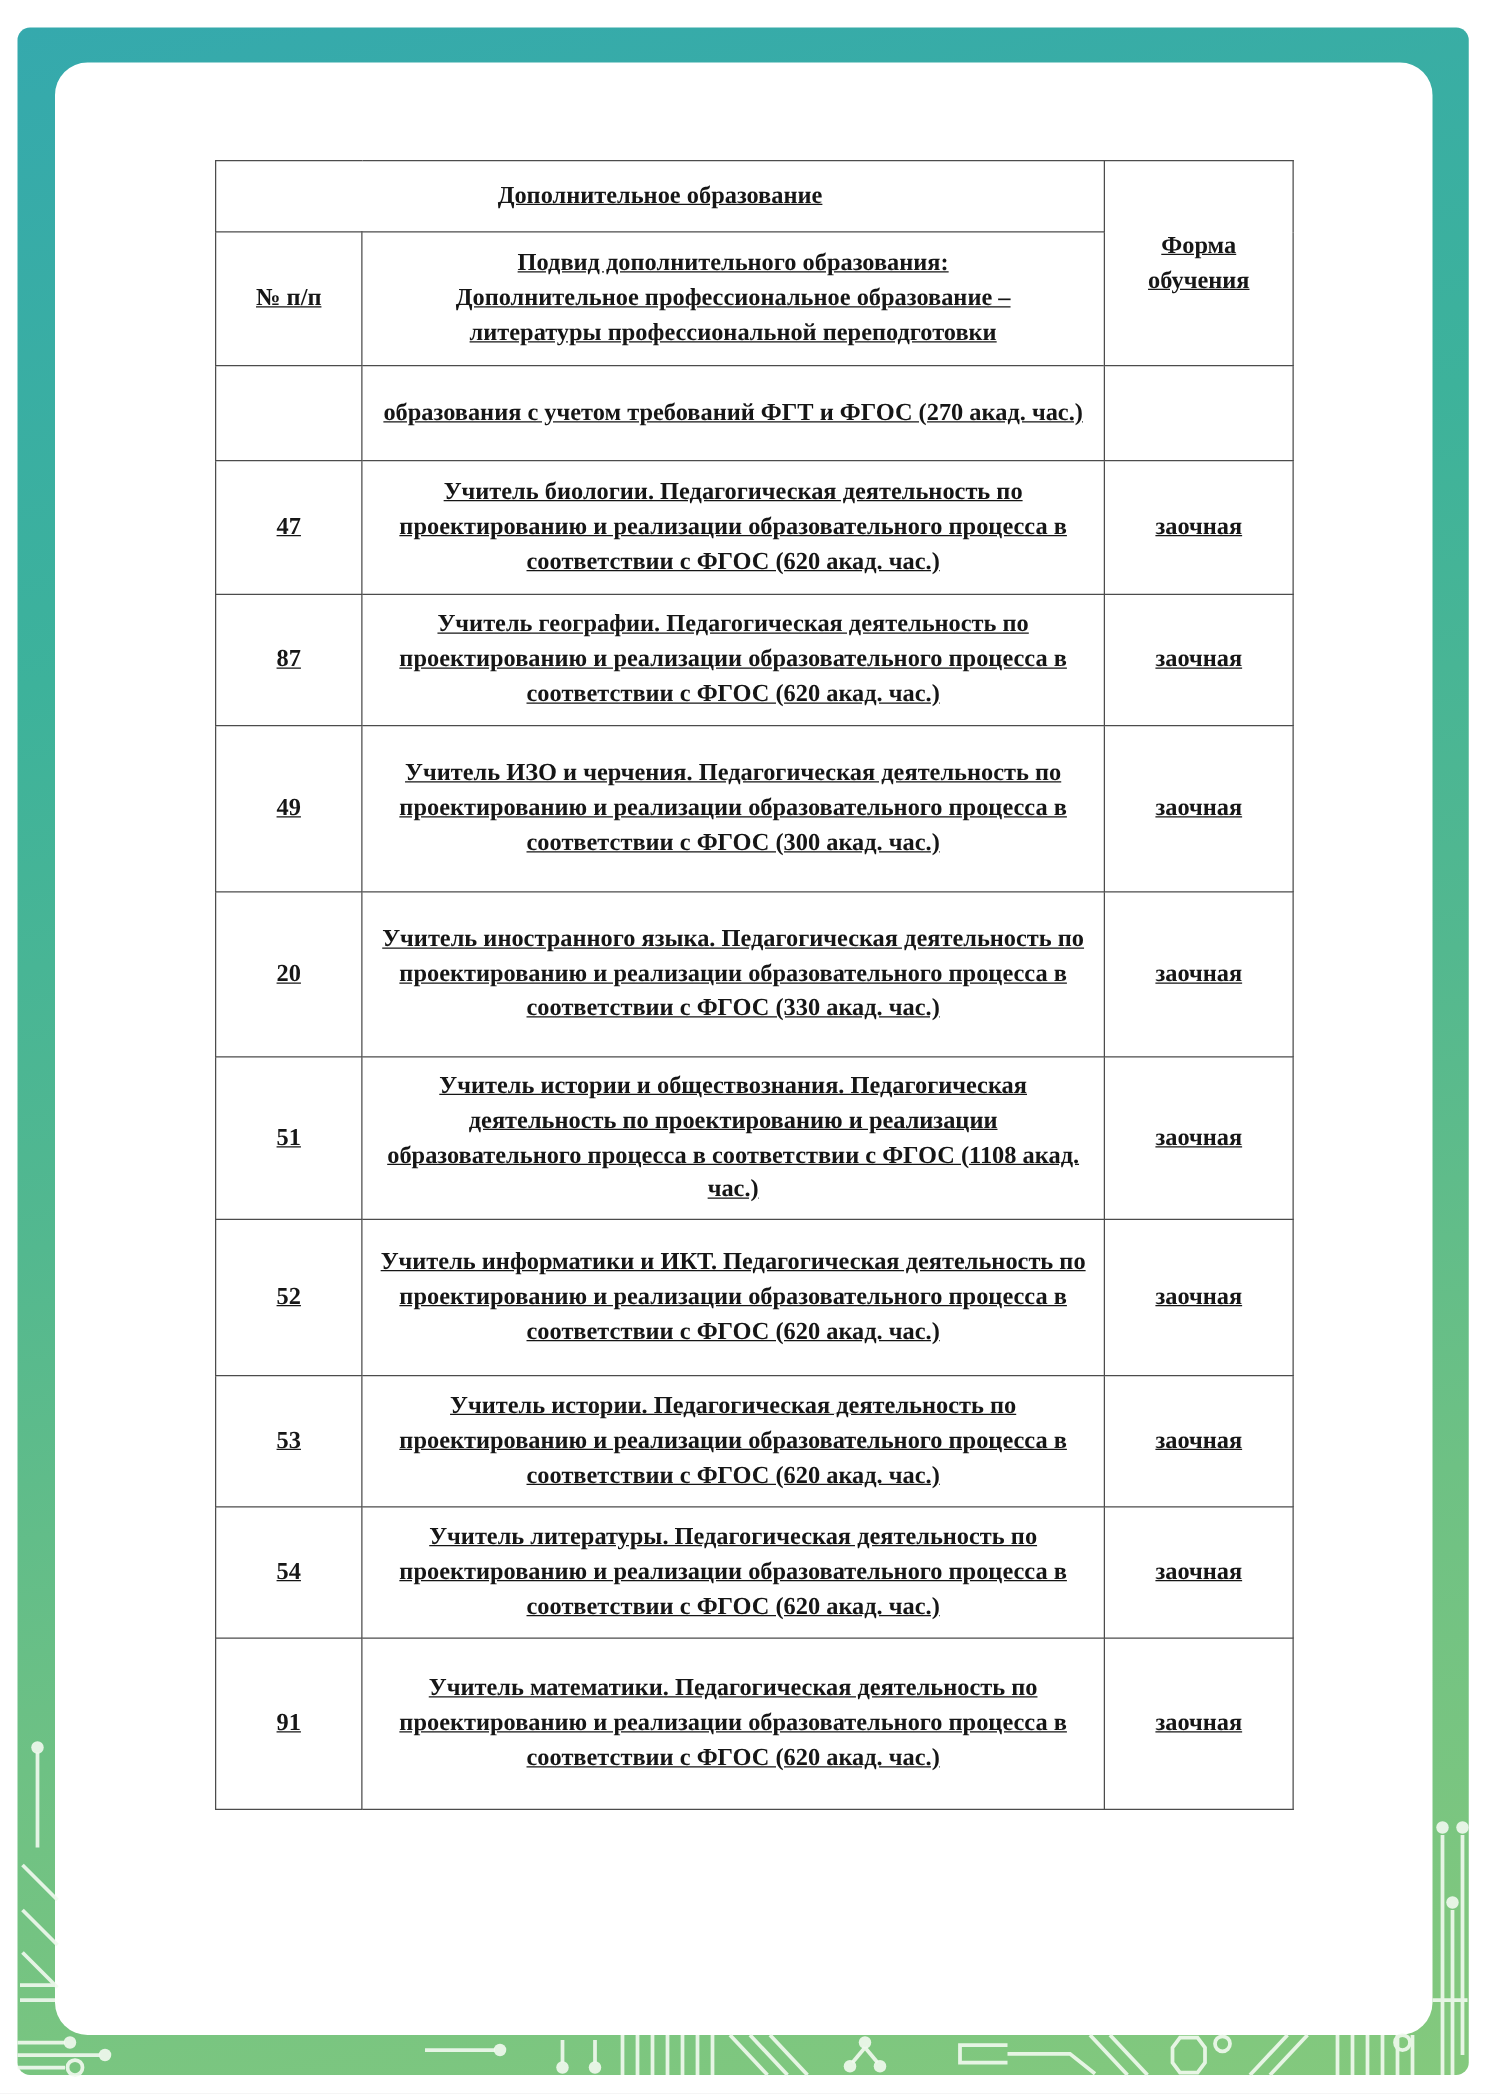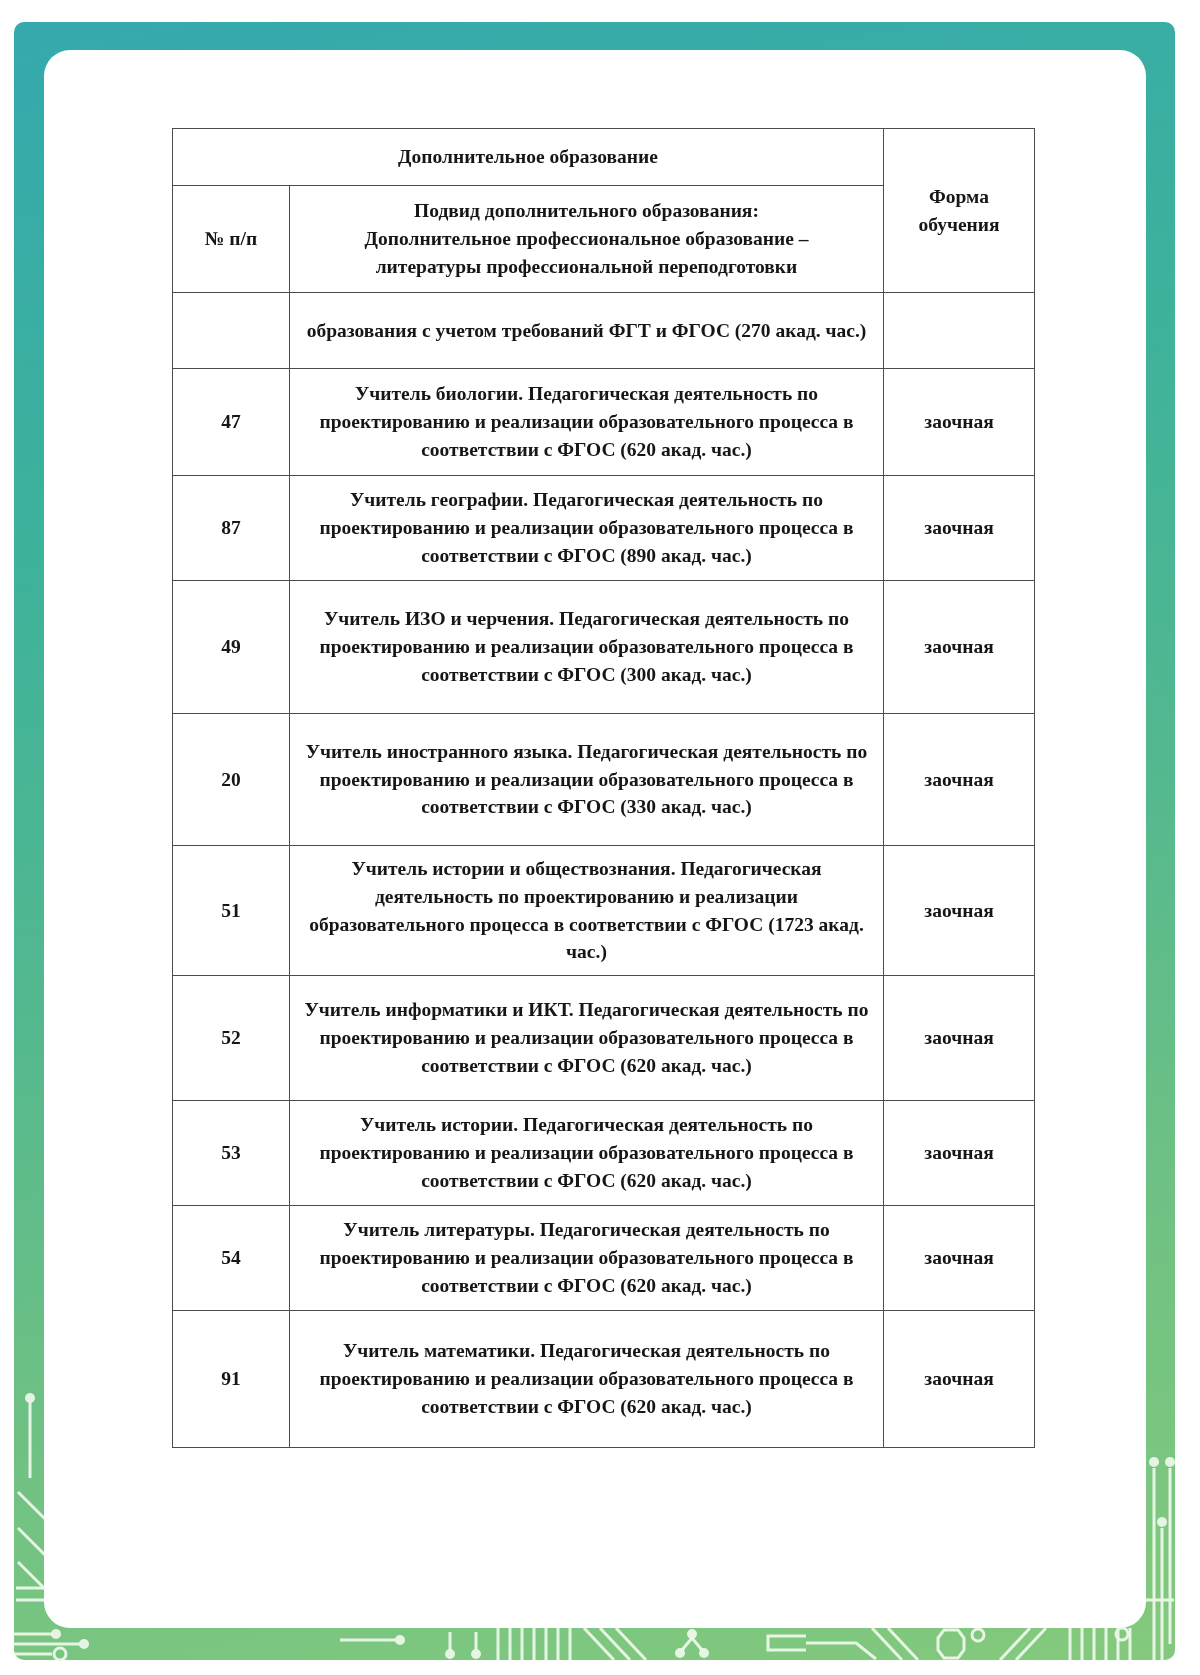--- a/index.html
+++ b/index.html
@@ -42,20 +42,21 @@
   table.programs td {
     border: 1px solid #4c4c4c;
     text-align: center;
     vertical-align: middle;
     font-weight: bold;
     font-size: 19.5px;
     line-height: 1.42;
     color: #161616;
     padding: 4px 14px;
     overflow: hidden;
+    text-decoration: underline;
   }
   td.multiline { white-space: pre-line; }
   td.num-cell { padding: 4px 4px; }
   td.form-cell { padding: 4px 6px; }
 </style>
 </head>
 <body>
 
 <div class="page">
 
@@ -160,36 +161,36 @@
         <td>образования с учетом требований ФГТ и ФГОС (270 акад. час.)</td>
         <td class="form-cell"></td>
       </tr>
       <tr style="height:107px">
         <td class="num-cell">47</td>
         <td>Учитель биологии. Педагогическая деятельность по проектированию и реализации образовательного процесса в соответствии с ФГОС (620 акад. час.)</td>
         <td class="form-cell">заочная</td>
       </tr>
       <tr style="height:105px">
         <td class="num-cell">87</td>
-        <td>Учитель географии. Педагогическая деятельность по проектированию и реализации образовательного процесса в соответствии с ФГОС (890 акад. час.)</td>
+        <td>Учитель географии. Педагогическая деятельность по проектированию и реализации образовательного процесса в соответствии с ФГОС (620 акад. час.)</td>
         <td class="form-cell">заочная</td>
       </tr>
       <tr style="height:133px">
         <td class="num-cell">49</td>
         <td>Учитель ИЗО и черчения. Педагогическая деятельность по проектированию и реализации образовательного процесса в соответствии с ФГОС (300 акад. час.)</td>
         <td class="form-cell">заочная</td>
       </tr>
       <tr style="height:132px">
         <td class="num-cell">20</td>
         <td>Учитель иностранного языка. Педагогическая деятельность по проектированию и реализации образовательного процесса в соответствии с ФГОС (330 акад. час.)</td>
         <td class="form-cell">заочная</td>
       </tr>
       <tr style="height:130px">
         <td class="num-cell">51</td>
-        <td>Учитель истории и обществознания. Педагогическая деятельность по проектированию и реализации образовательного процесса в соответствии с ФГОС (1723 акад. час.)</td>
+        <td>Учитель истории и обществознания. Педагогическая деятельность по проектированию и реализации образовательного процесса в соответствии с ФГОС (1108 акад. час.)</td>
         <td class="form-cell">заочная</td>
       </tr>
       <tr style="height:125px">
         <td class="num-cell">52</td>
         <td>Учитель информатики и ИКТ. Педагогическая деятельность по проектированию и реализации образовательного процесса в соответствии с ФГОС (620 акад. час.)</td>
         <td class="form-cell">заочная</td>
       </tr>
       <tr style="height:105px">
         <td class="num-cell">53</td>
         <td>Учитель истории. Педагогическая деятельность по проектированию и реализации образовательного процесса в соответствии с ФГОС (620 акад. час.)</td>

